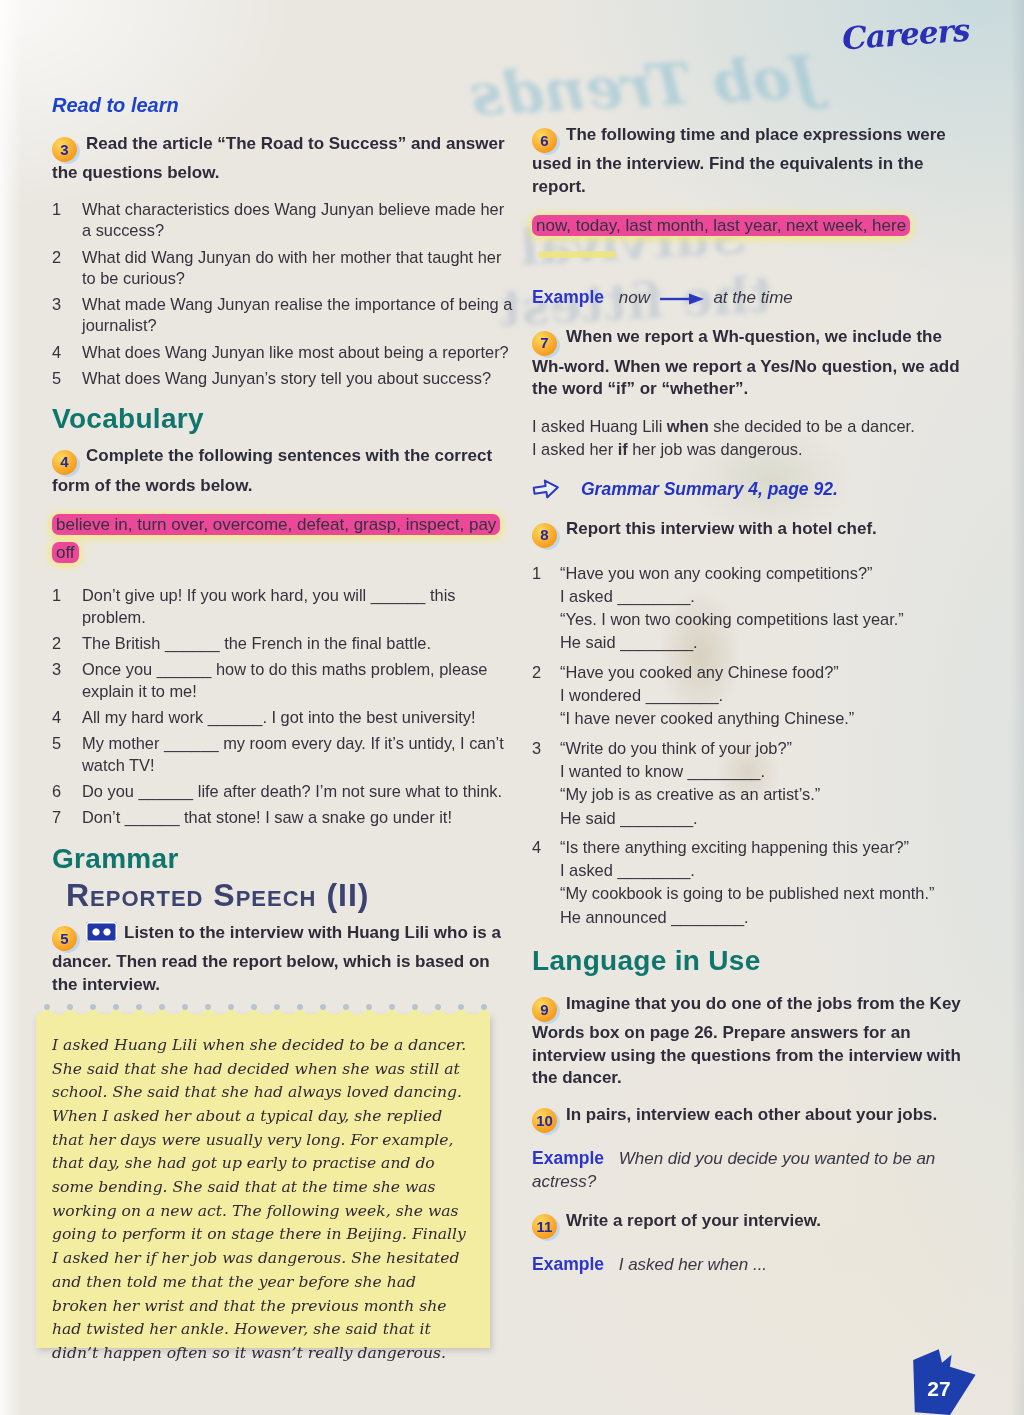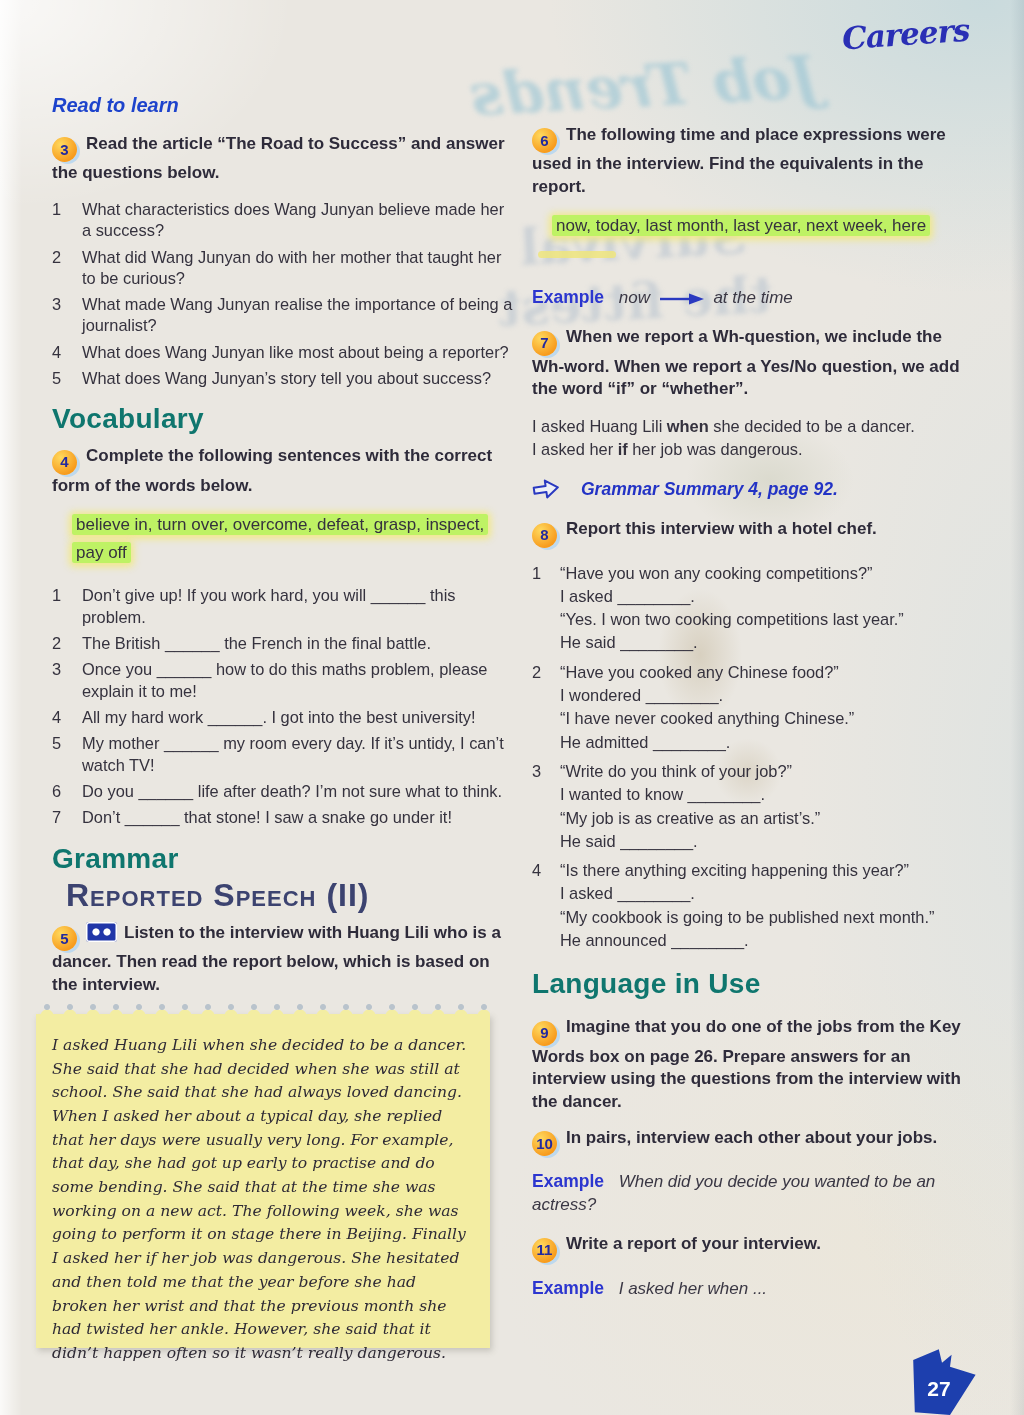--- a/index.html
+++ b/index.html
@@ -46,22 +46,22 @@
     background:radial-gradient(circle at 35% 30%, #ffd95e, #f79b1d 72%);
     color:#232a9e;font-weight:bold;font-size:15px;
     box-shadow:3px 2px 0 #bed9ee;margin-right:9px;vertical-align:-6px;flex:none;}
   .ex-intro{font-weight:bold;font-size:17px;line-height:1.32;color:#2e2b3a;margin:0 0 14px 0;}
 
   .num-list{font-size:16.4px;line-height:1.3;margin:4px 0 14px 0;}
   .num-row{display:grid;grid-template-columns:30px 1fr;margin-bottom:5px;}
   .num-cell{color:#35323e;}
 
   .word-box{font-size:17px;line-height:1.65;margin:8px 0 18px 0;}
-  .hl{background:#bef264;box-shadow:0 1px 7px 3px rgba(242,233,126,.85);
-    border-radius:2px;padding:1px 4px;-webkit-box-decoration-break:clone;box-decoration-break:clone;margin-left:20px;}
+  .hl{background:#ec4899;box-shadow:0 1px 7px 3px rgba(242,233,126,.85);
+    border-radius:7px;padding:1px 4px;-webkit-box-decoration-break:clone;box-decoration-break:clone;}
   .hl-streak{display:inline-block;width:78px;height:7px;background:#efe57c;border-radius:4px;
     vertical-align:middle;margin-left:6px;opacity:.85;}
 
   .cassette-icon{display:inline-block;width:31px;height:20px;border-radius:3px;
     background-color:#2136a8;vertical-align:-4px;margin-right:7px;
     box-shadow:inset 0 0 0 1.5px #fff, inset 0 0 0 4px #2136a8;
     background-image:
       radial-gradient(circle at 10px 10px, #fff 3.2px, transparent 4px),
       radial-gradient(circle at 21px 10px, #fff 3.2px, transparent 4px);}
 
@@ -242,21 +242,20 @@
         <div>“Yes. I won two cooking competitions last year.”</div>
         <div>He said ________.</div>
       </div>
     </div>
     <div class="ex8-item">
       <span>2</span>
       <div>
         <div>“Have you cooked any Chinese food?”</div>
         <div>I wondered ________.</div>
         <div>“I have never cooked anything Chinese.”</div>
-        <div>He admitted ________.</div>
       </div>
     </div>
     <div class="ex8-item">
       <span>3</span>
       <div>
         <div>“Write do you think of your job?”</div>
         <div>I wanted to know ________.</div>
         <div>“My job is as creative as an artist’s.”</div>
         <div>He said ________.</div>
       </div>

